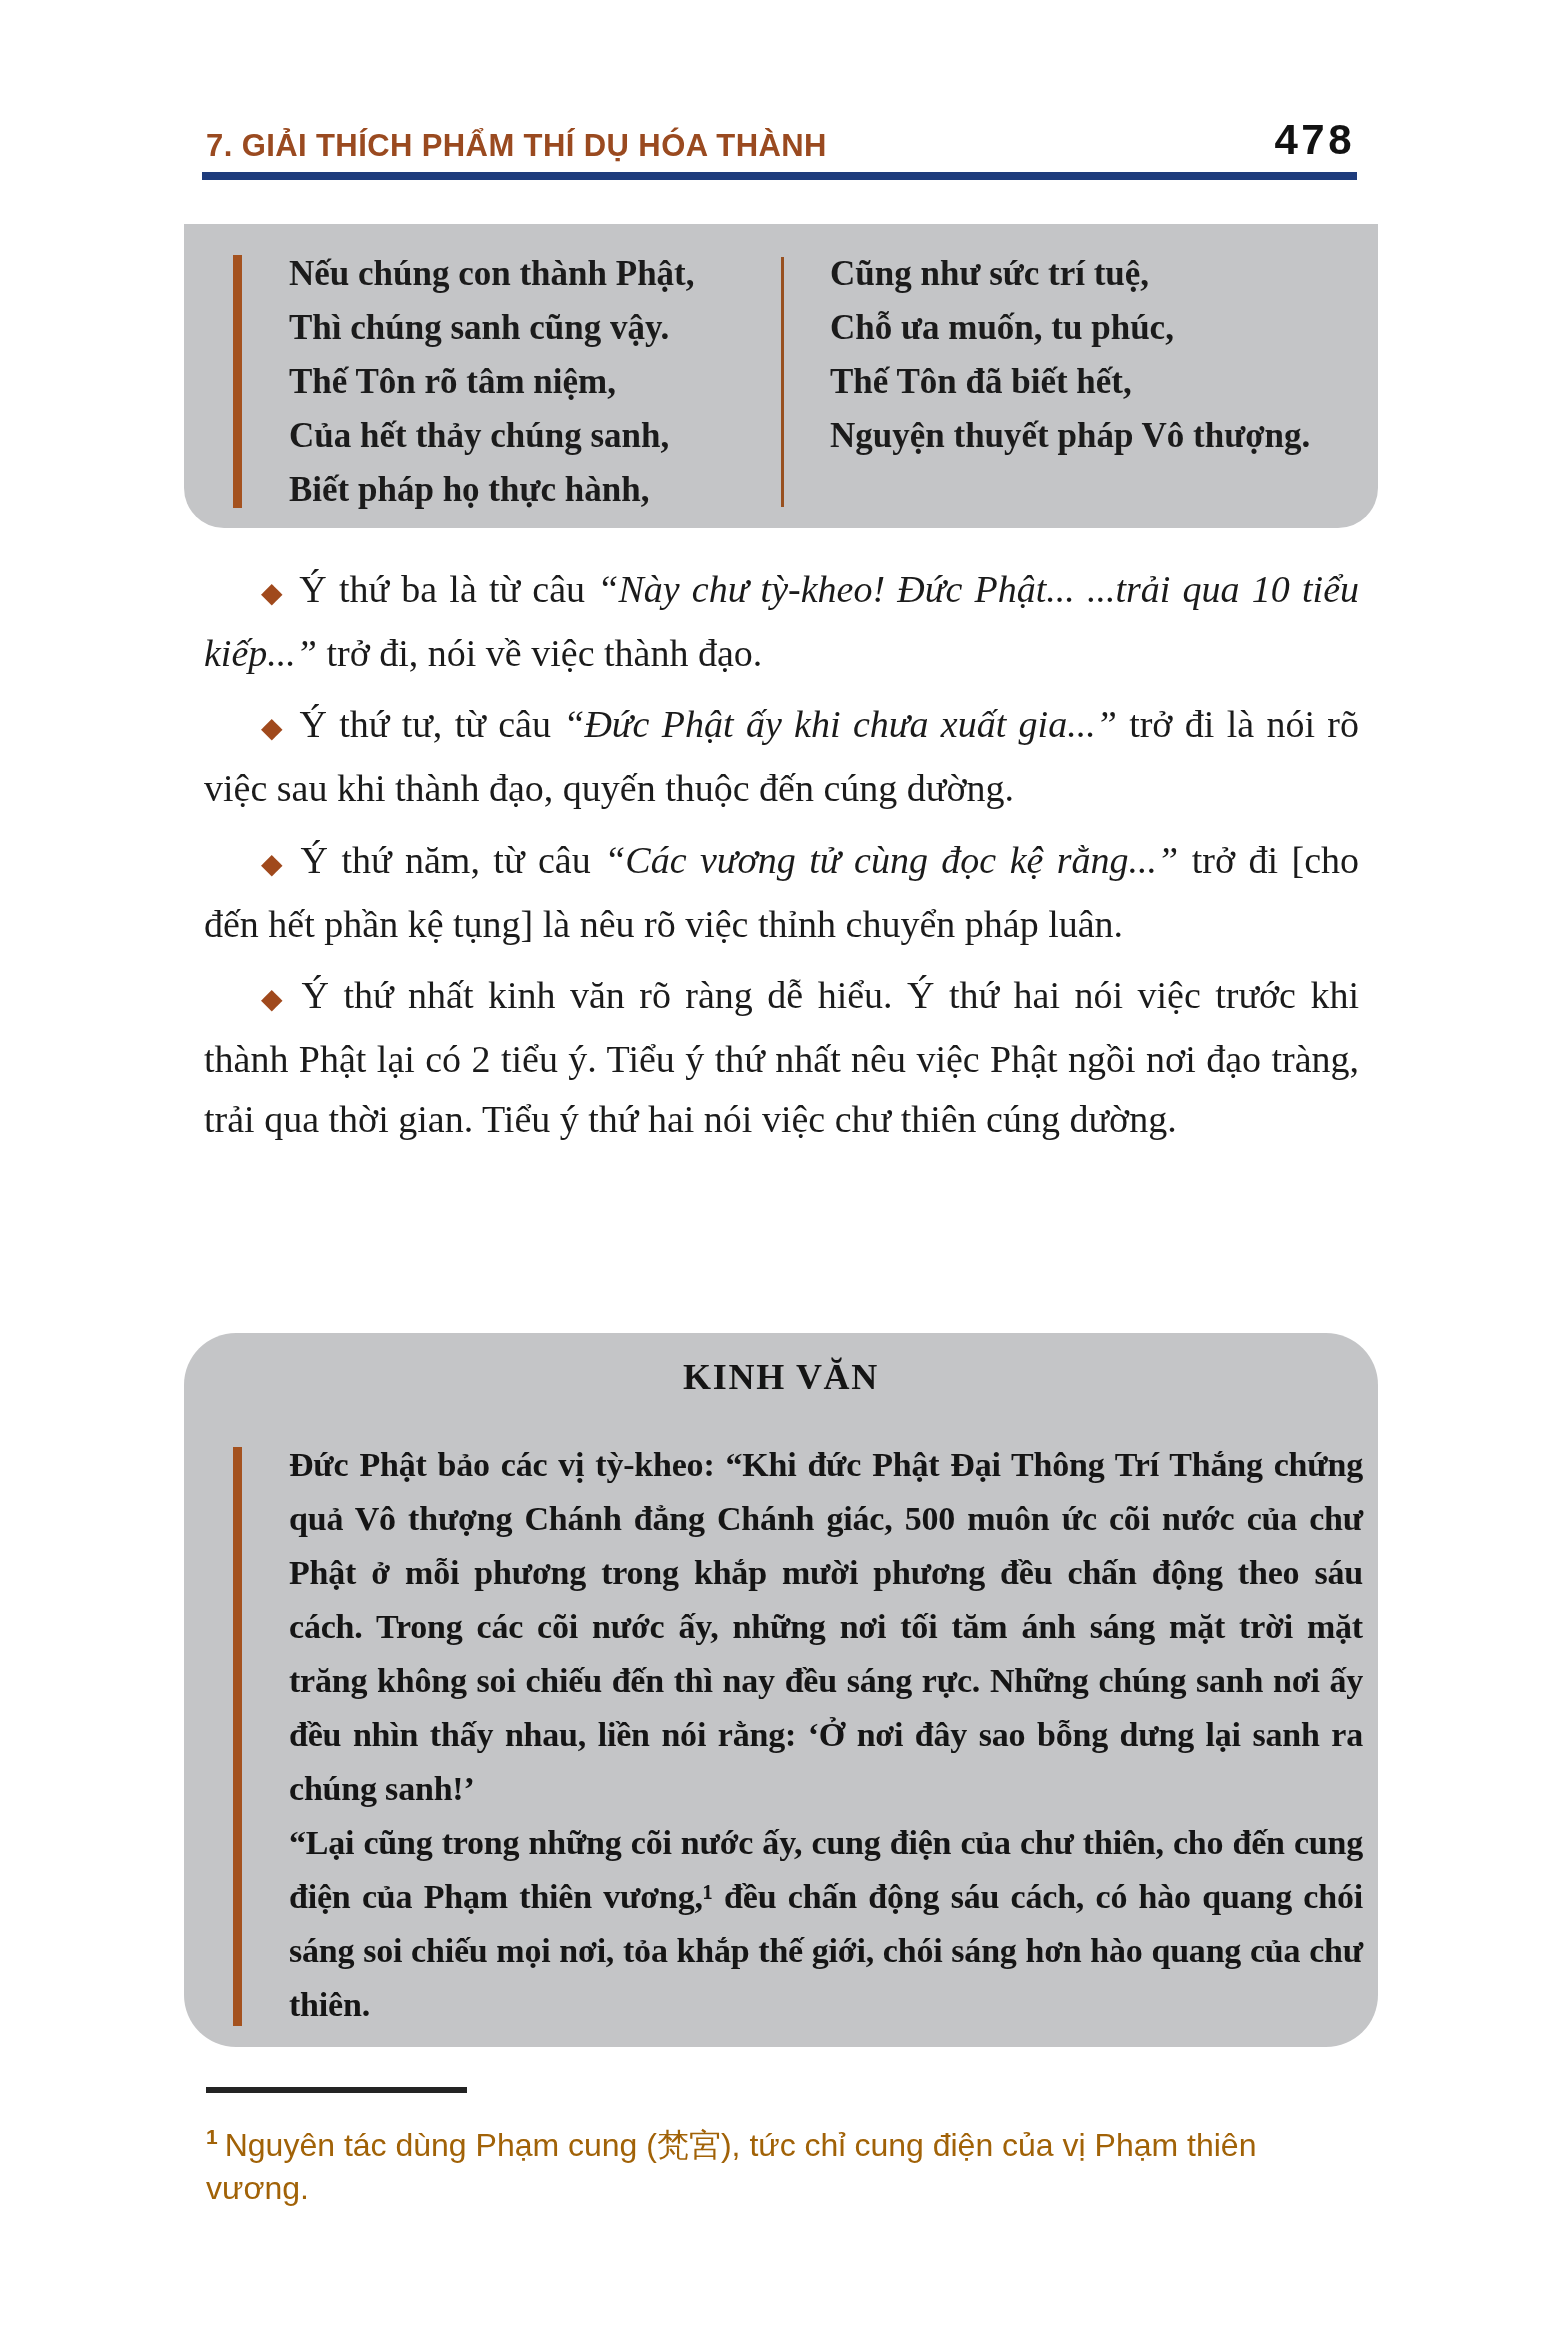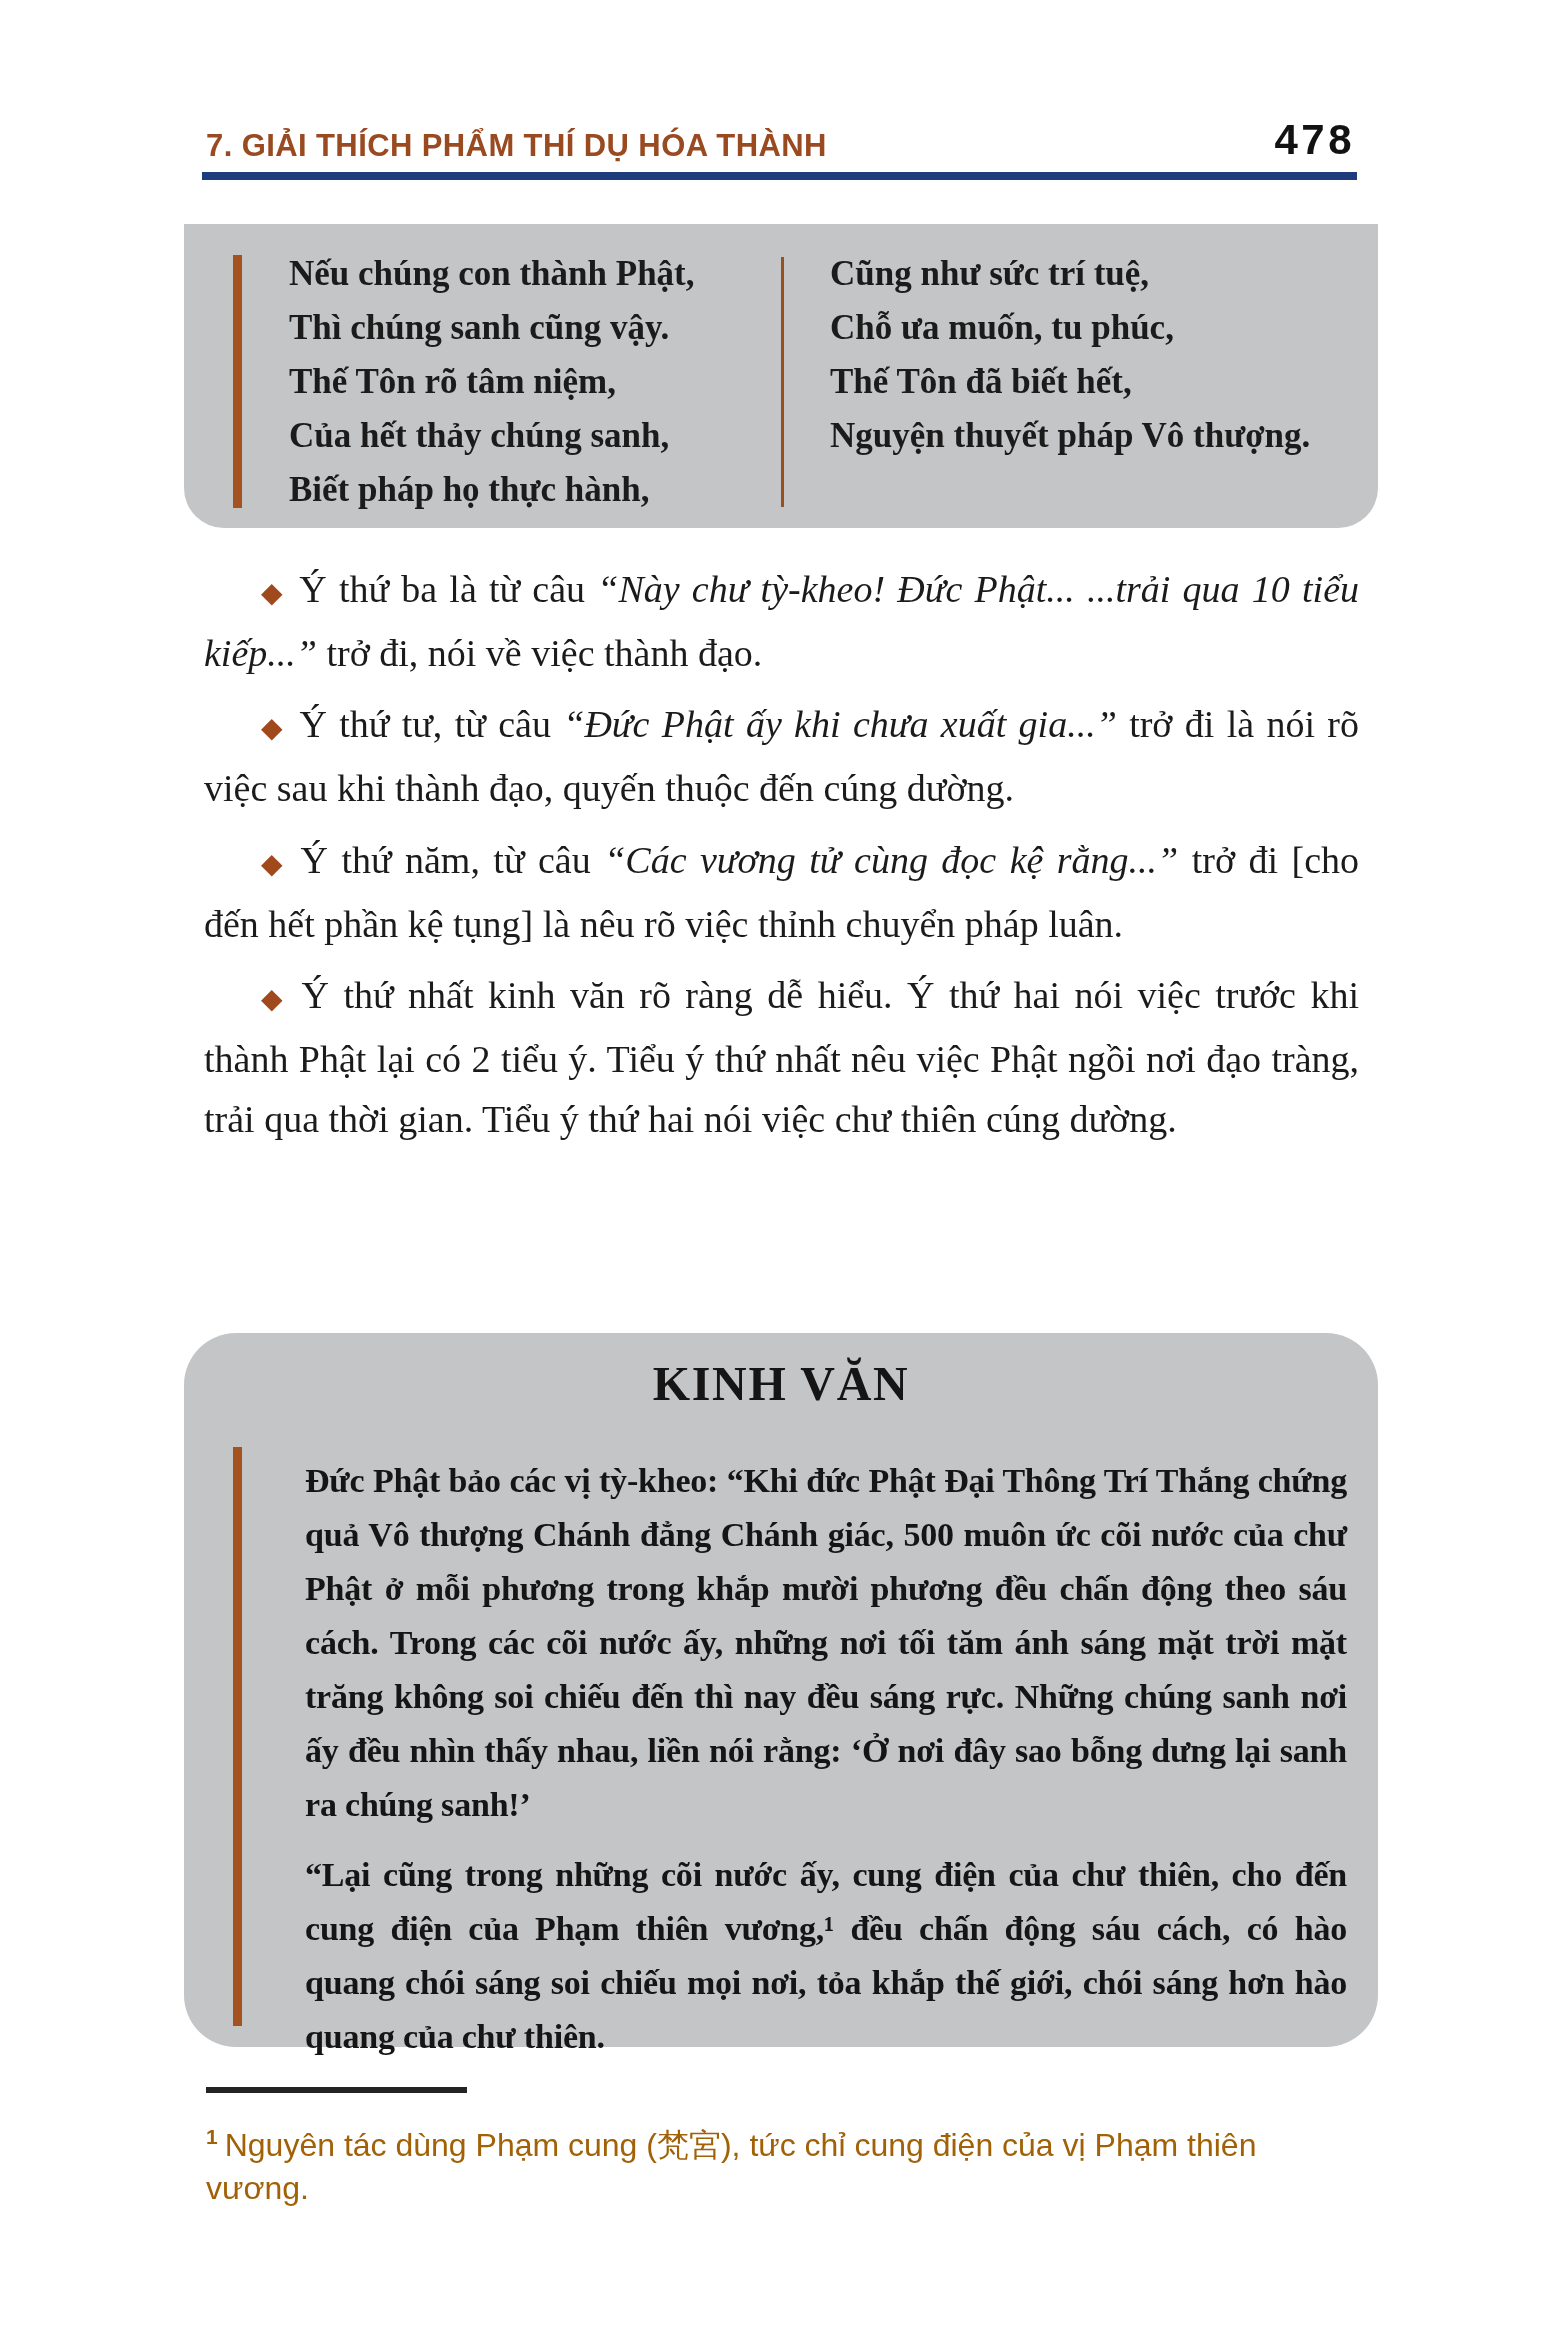--- a/index.html
+++ b/index.html
@@ -79,30 +79,30 @@
   
   .kinhvan-box {
     left:184px; top:1333px; width:1194px; height:714px;
     background:#c4c5c7;
     border-radius:52px;
   }
   .kinhvan-heading {
     position:absolute; left:0; top:22.6px; width:100%;
     margin:0;
     text-align:center;
-    font-size:48px; font-weight:bold;
+    font-size:36px; font-weight:bold;
     letter-spacing:1.7px;
     color:#151515;
   }
   .kinhvan-box .quote-bar { left:49px; top:114px; height:579px; }
   .kinhvan-text {
     position:absolute; left:105px; top:105px; width:1074px;
   }
   .kinhvan-text p {
-    margin:16px;
+    margin:0;
     font-size:34px; font-weight:bold;
     line-height:54px;
     letter-spacing:-0.2px;
     text-align:justify;
     color:#151515;
   }
 
   
   .footnote-rule {
     left:206px; top:2087px; width:261px; height:6px;

